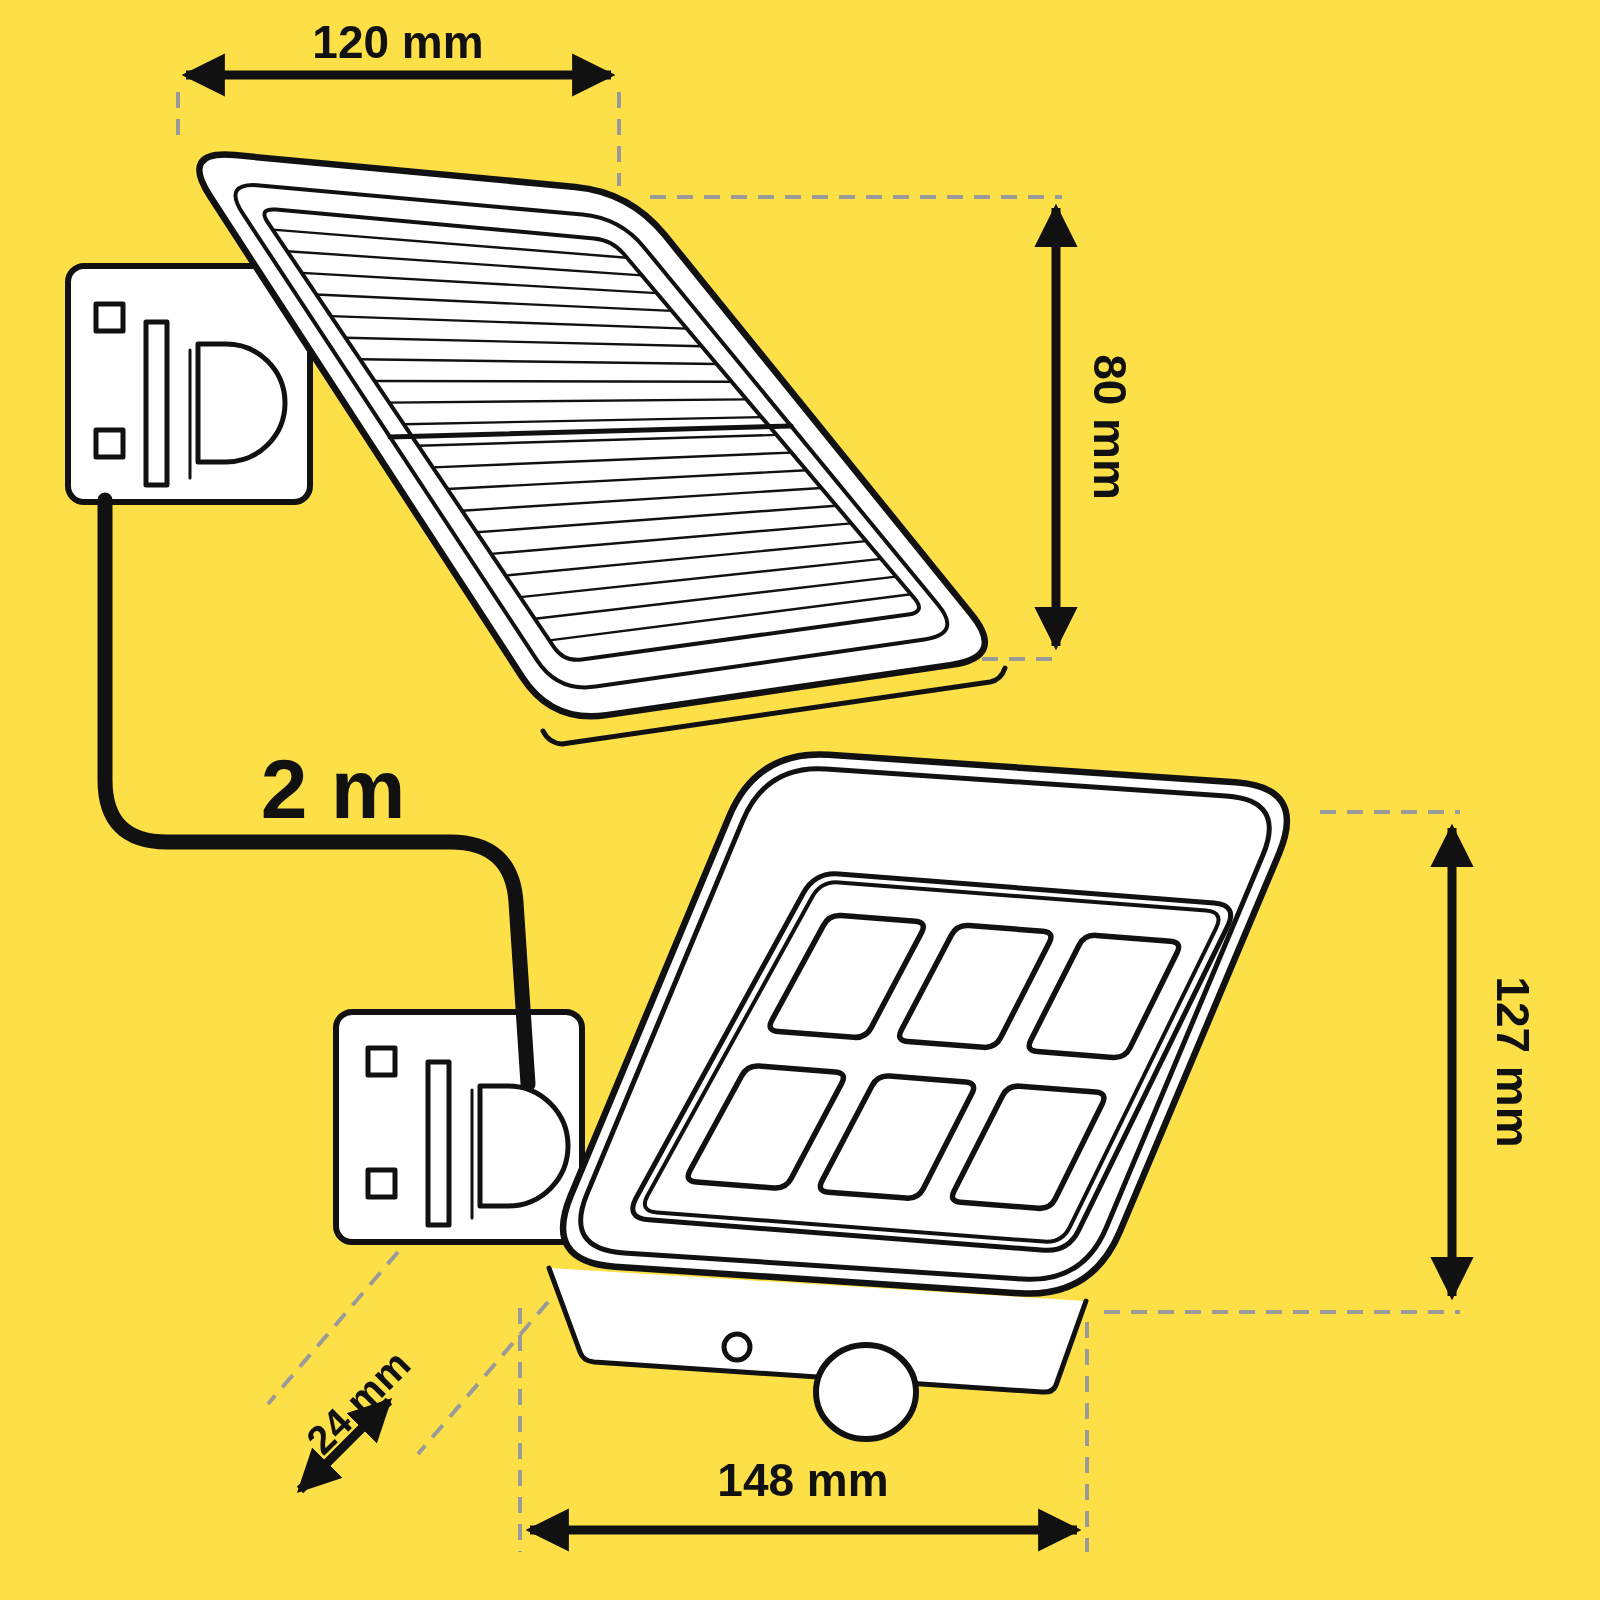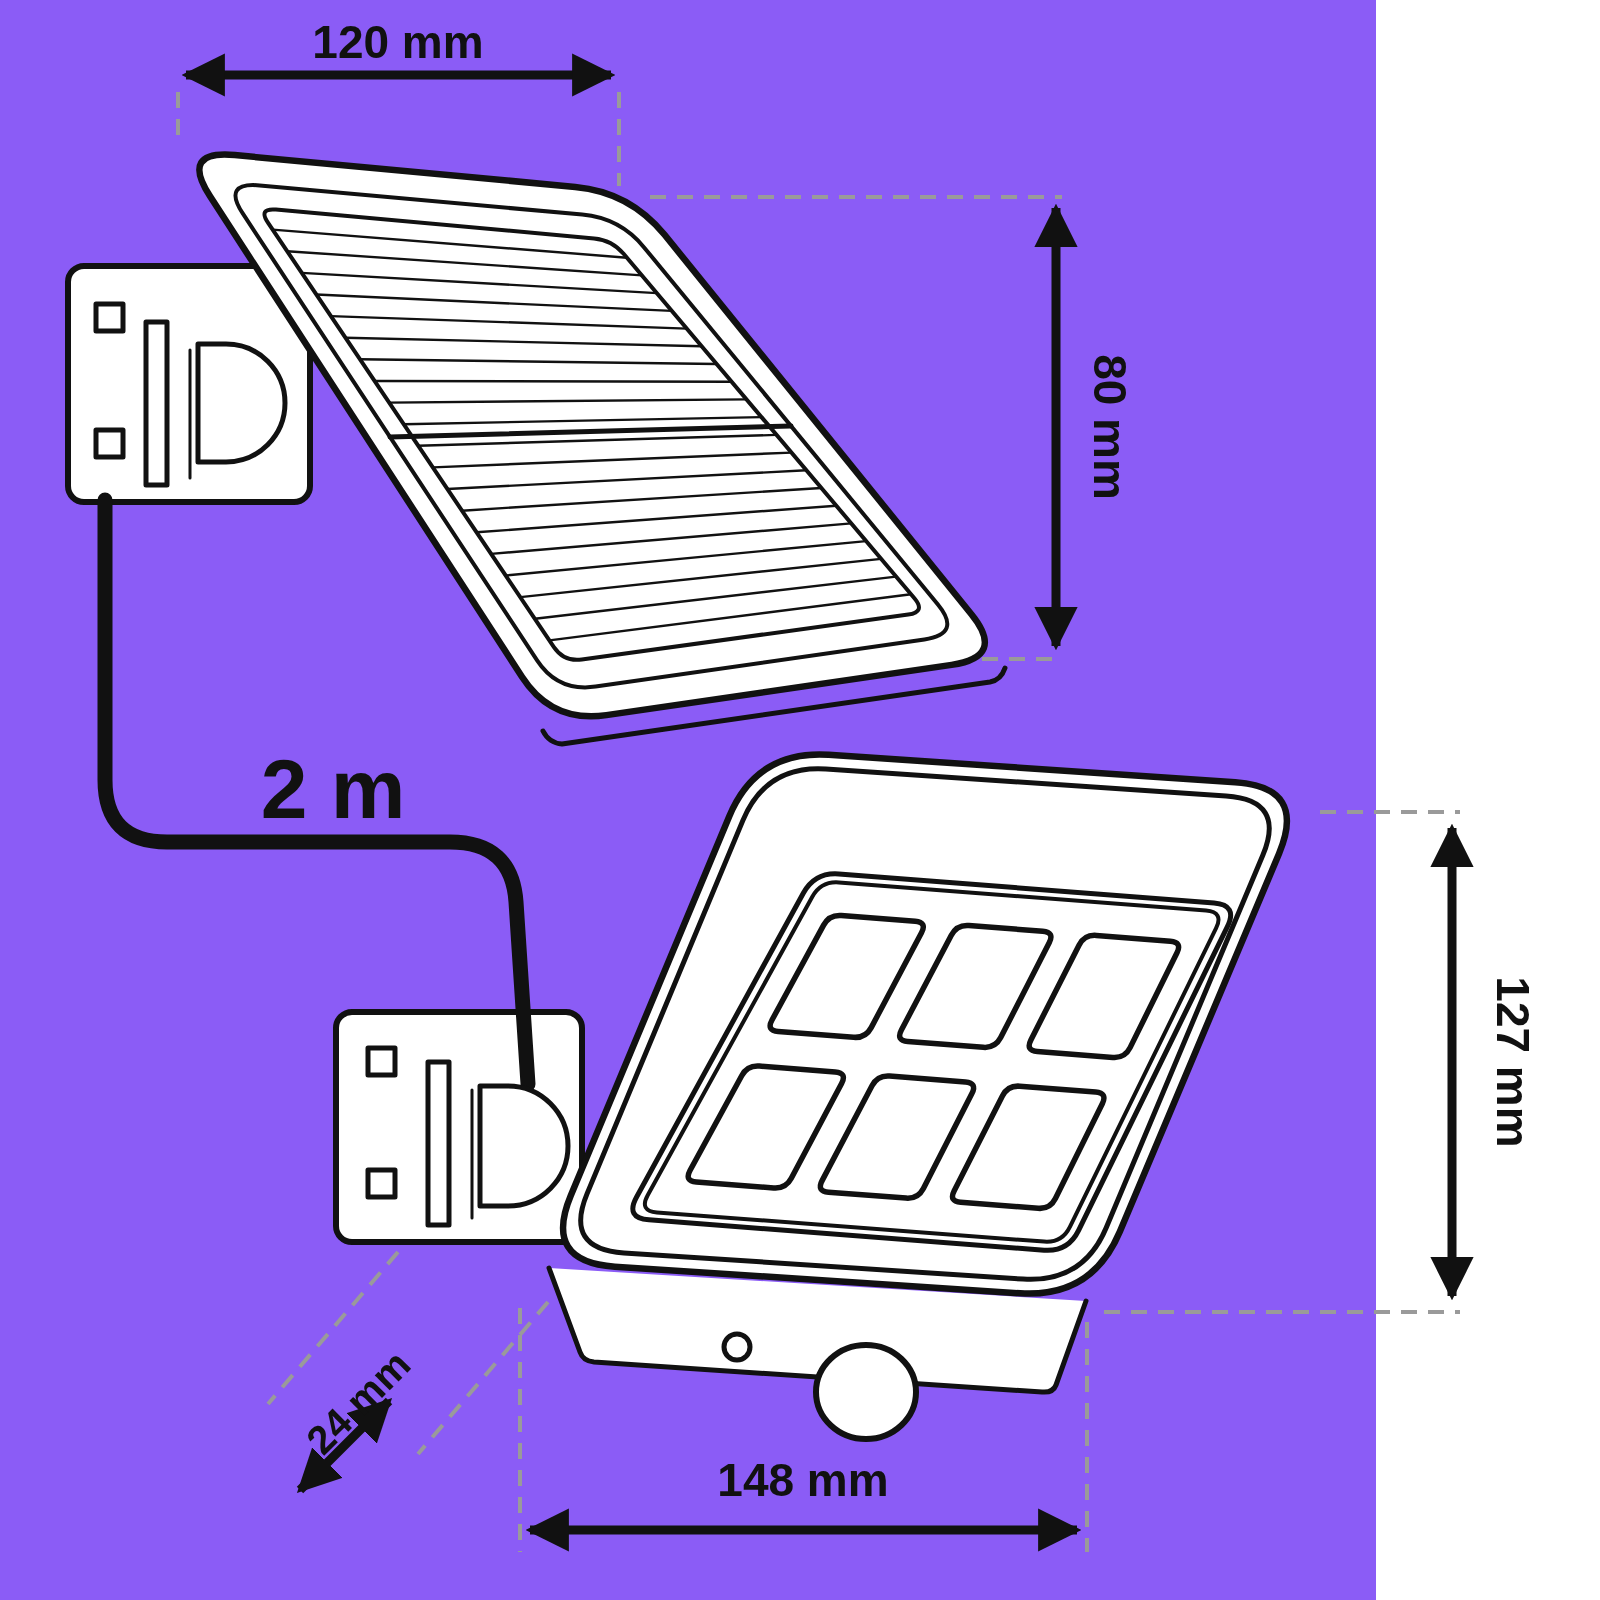--- a/index.html
+++ b/index.html
@@ -1,16 +1,16 @@
 <!DOCTYPE html>
 <html><head>
 <meta charset="utf-8">
 <style>
   html,body{margin:0;padding:0;background:#ffffff;}
-  .stage{width:1376px;height:1600px;background:#8b5cf6;position:relative;}
+  .stage{width:1600px;height:1600px;background:#fde047;position:relative;}
   svg{display:block;}
   .ln{fill:none;stroke:#111111;stroke-linecap:round;stroke-linejoin:round;}
   .w{fill:#ffffff;}
   .s7{stroke-width:6.5;} .s6{stroke-width:6;} .s5{stroke-width:5;} .s4{stroke-width:4;} .s3{stroke-width:3;}
   .dash{fill:none;stroke:#9a9a9a;stroke-width:4;stroke-dasharray:16 11;stroke-linecap:butt;}
   .dim{fill:none;stroke:#111111;stroke-width:9;stroke-linecap:butt;}
   .cable{fill:none;stroke:#111111;stroke-width:15;stroke-linecap:round;stroke-linejoin:round;}
   text{font-family:"Liberation Sans","DejaVu Sans",sans-serif;font-weight:700;fill:#111111;}
   .t46{font-size:46px;} .t40{font-size:40px;} .t84{font-size:84px;}
   [data-name="solar-cell-stripes"] line{stroke:#111111;stroke-width:2.4;}

